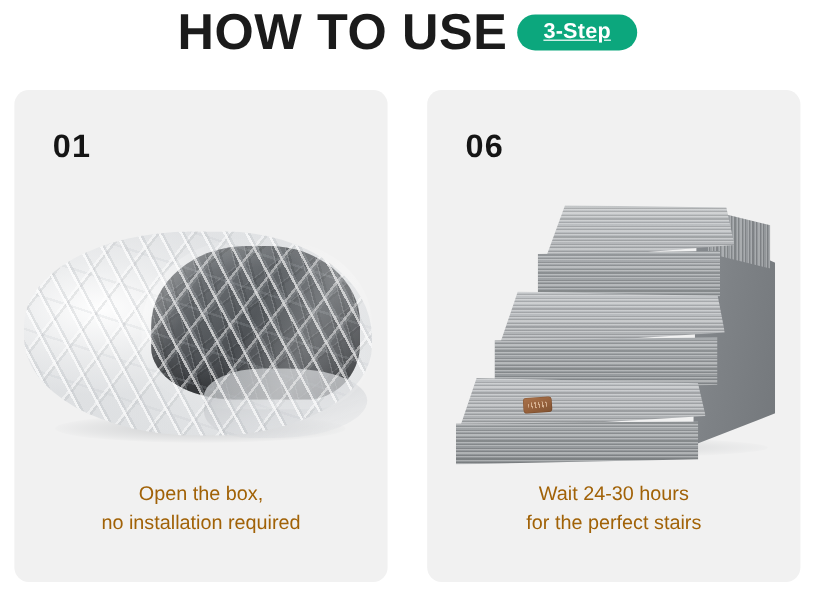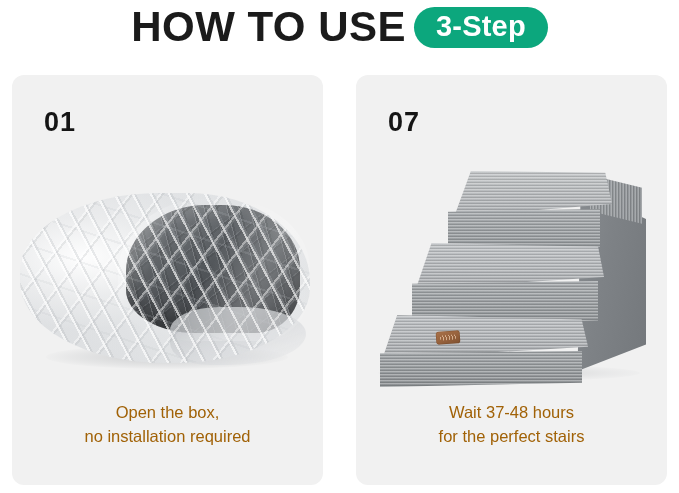--- a/index.html
+++ b/index.html
@@ -44,28 +44,29 @@
     line-height: 1;
     white-space: nowrap;
     margin-top: -6px;
   }
   .badge {
     display: inline-flex;
     align-items: center;
     justify-content: center;
     background: #0CA77D;
     color: #ffffff;
-    font-size: 29px;
+    font-size: 18px;
     font-weight: 700;
     letter-spacing: 0.2px;
     border-radius: 999px;
     padding: 5px 22px 7px 22px;
     line-height: 1;
     margin-top: -6px;
     white-space: nowrap;
+    text-decoration: underline;
   }
 
   
   .cards {
     position: absolute;
     left: 12px;
     top: 75px;
     width: 655px;
     height: 410px;
     display: flex;
@@ -357,21 +358,21 @@
           <div class="pkg-crinkle"></div>
           <div class="pkg-sheen"></div>
         </div>
       </div>
 
       <div class="card-caption">Open the box,
 no installation required</div>
     </div>
 
     <div class="card">
-      <div class="card-number">07</div>
+      <div class="card-number">06</div>
 
       <div class="stage">
         <div class="stairs">
           <div class="stairs-shadow"></div>
 
           <div class="st-face side"></div>
           <div class="st-face side-top rib-v"></div>
 
           <div class="st-face tread3 rib-h"></div>
           <div class="st-face riser3 rib-h"></div>
@@ -381,18 +382,18 @@
 
           <div class="st-face tread1 rib-h"></div>
           <div class="st-face riser1 rib-h"></div>
 
           <div class="tag">
             <div class="tag-mark"></div>
           </div>
         </div>
       </div>
 
-      <div class="card-caption">Wait 37-48 hours
+      <div class="card-caption">Wait 24-30 hours
 for the perfect stairs</div>
     </div>
 
   </div>
 </div>
 
 </body></html>

